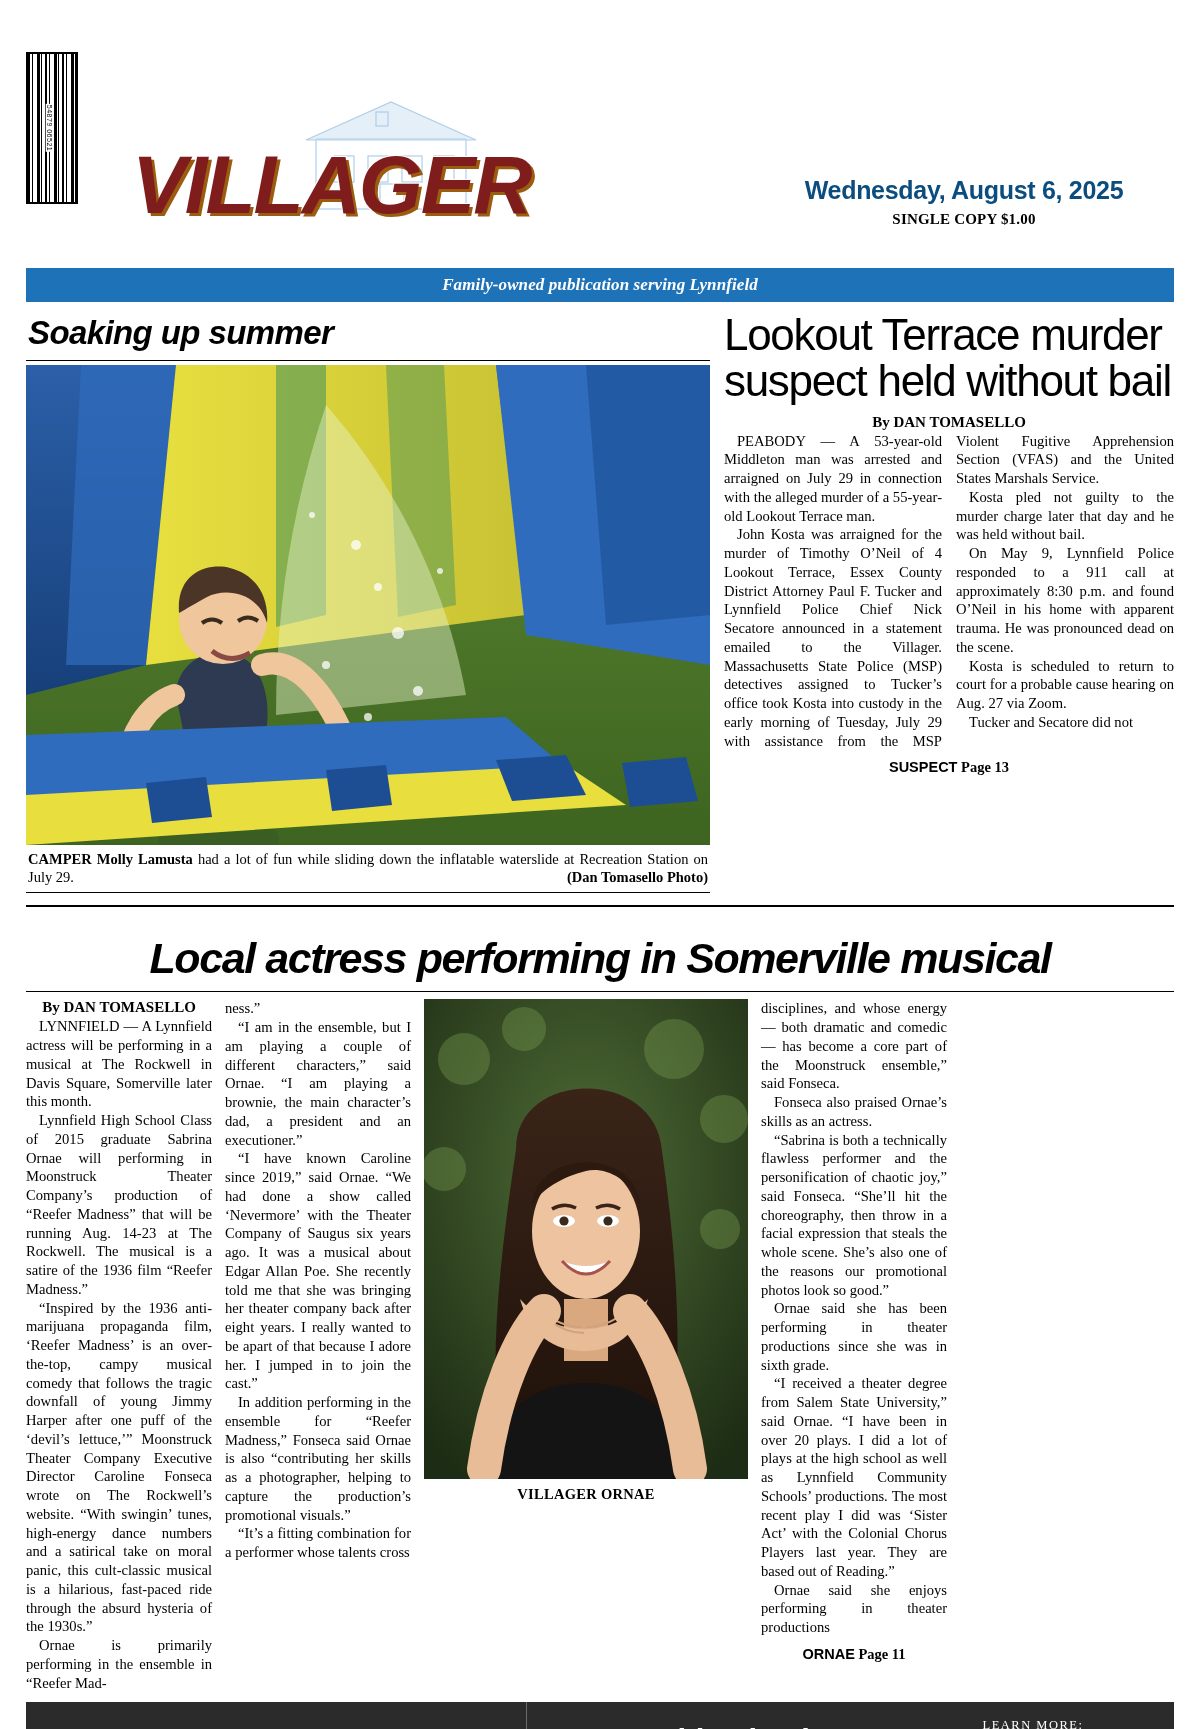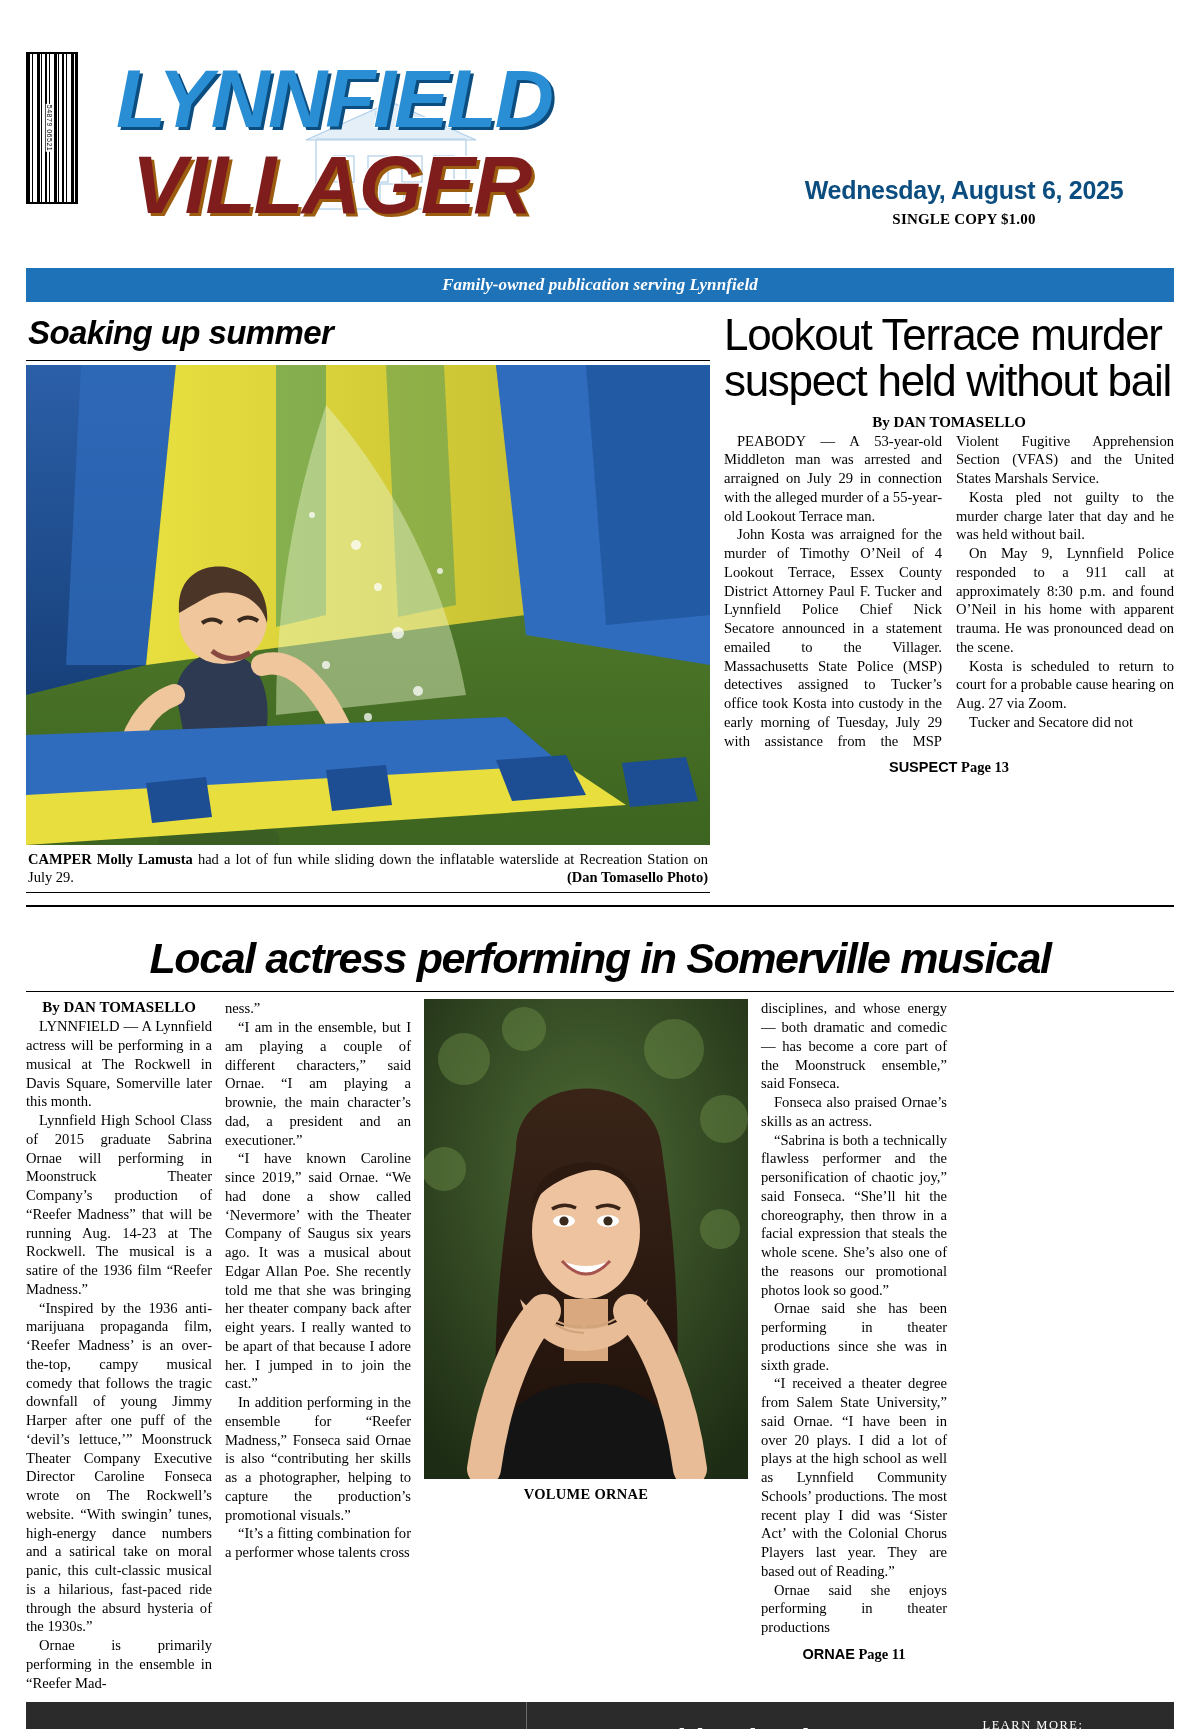--- a/index.html
+++ b/index.html
@@ -316,21 +316,20 @@
           <polygon points="30,46 115,8 200,46" fill="#cfe2f3" stroke="#6fa8d8"></polygon>
           <rect x="58" y="62" width="20" height="26"></rect>
           <rect x="92" y="62" width="20" height="26"></rect>
           <rect x="126" y="62" width="20" height="26"></rect>
           <rect x="158" y="62" width="20" height="26"></rect>
           <rect x="104" y="90" width="24" height="25"></rect>
           <line x1="40" y1="45" x2="190" y2="45"></line>
           <rect x="100" y="18" width="12" height="14"></rect>
         </g>
       </svg>
-      <div class="logo-line1">LYNNFIELD</div>
       <div class="logo-line2">VILLAGER</div>
     </div>
 
     <div class="masthead-right">
       <div class="mh-date">Wednesday, August 6, 2025</div>
       <div class="mh-copy">SINGLE COPY $1.00</div>
     </div>
   </div>
 
   <div class="bluebar">
@@ -502,21 +501,21 @@
             <g stroke="#cfa37c" stroke-width="2" fill="none">
               <path d="M118,312 q18,16 40,16"></path>
               <path d="M126,322 q16,12 34,12"></path>
               <path d="M202,312 q-18,16 -40,16"></path>
             </g>
 
             <path d="M60,470 C70,396 96,336 120,312" stroke="#e7bc96" stroke-width="34" fill="none" stroke-linecap="round"></path>
             <path d="M266,470 C256,396 230,336 206,312" stroke="#e7bc96" stroke-width="34" fill="none" stroke-linecap="round"></path>
           </svg>
         </div>
-        <div class="portrait-cap">VOLUME ORNAE</div>
+        <div class="portrait-cap">VILLAGER ORNAE</div>
       </div>
 
       <div class="s2col bodytext">
         <p class="noindent">disciplines, and whose energy — both dramatic and comedic — has become a core part of the Moonstruck ensemble,” said Fonseca.</p>
         <p>Fonseca also praised Ornae’s skills as an actress.</p>
         <p>“Sabrina is both a technically flawless performer and the personification of chaotic joy,” said Fonseca. “She’ll hit the choreography, then throw in a facial expression that steals the whole scene. She’s also one of the reasons our promotional photos look so good.”</p>
         <p>Ornae said she has been performing in theater productions since she was in sixth grade.</p>
         <p>“I received a theater degree from Salem State University,” said Ornae. “I have been in over 20 plays. I did a lot of plays at the high school as well as Lynnfield Community Schools’ productions. The most recent play I did was ‘Sister Act’ with the Colonial Chorus Players last year. They are based out of Reading.”</p>
         <p>Ornae said she enjoys performing in theater productions</p>
         <div class="jumpline">

